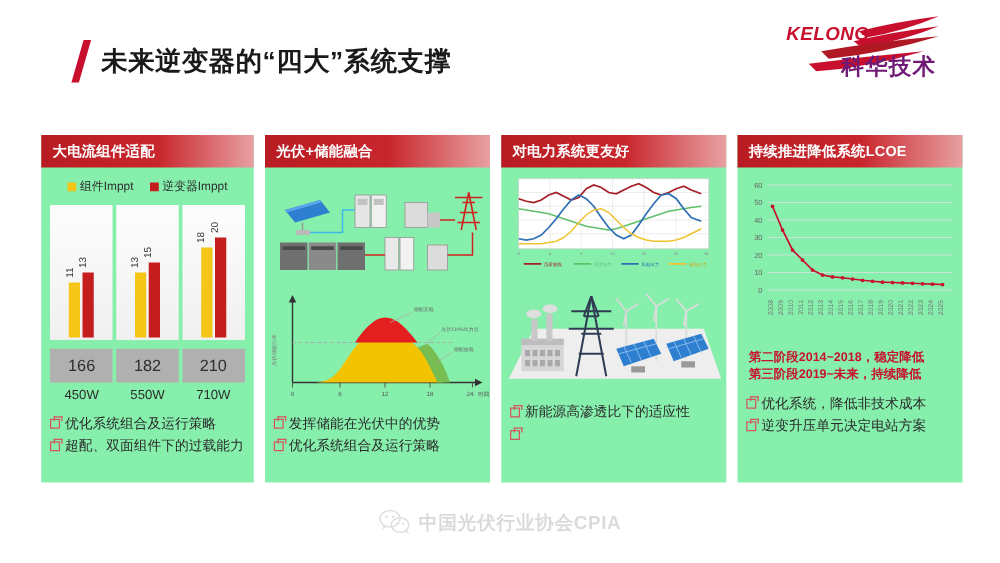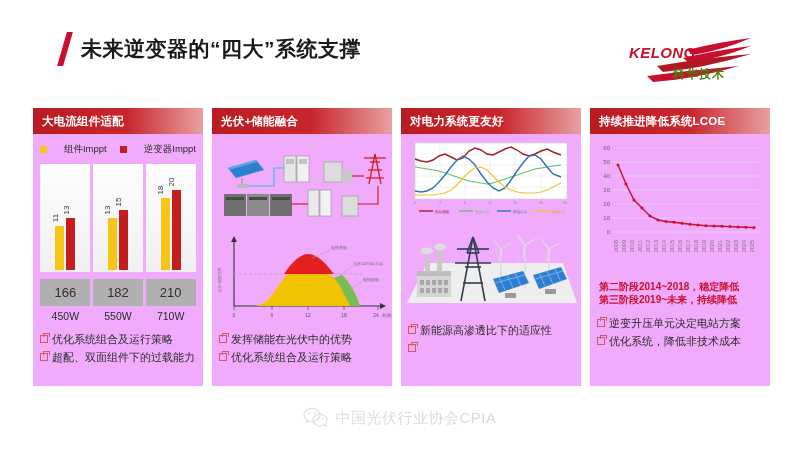--- a/index.html
+++ b/index.html
@@ -16,62 +16,62 @@
   .title-bar { position: absolute; left: 62px; top: 32px; display: flex; align-items: center; }
   .title-slash {
     width: 6px; height: 34px; background: #c8102e;
     transform: skewX(-16deg); margin-right: 13px;
   }
   .title-text {
     font-size: 21px; font-weight: bold; color: #1a1a1a;
     letter-spacing: 0.5px; white-space: nowrap;
   }
 
-  .logo { position: absolute; right: 18px; top: 36px; width: 128px; height: 52px; }
+  .logo { position: absolute; right: 18px; top: 11px; width: 128px; height: 52px; }
   .logo-kelong {
     position: absolute; left: 2px; top: 8px;
     font-size: 15px; font-weight: bold; font-style: italic;
     color: #c8102e; letter-spacing: 0.4px;
   }
   .logo-cn {
     position: absolute; left: 46px; top: 30px;
-    font-size: 12px; font-weight: bold; color: #4d7c0f;
+    font-size: 18px; font-weight: bold; color: #701a75;
     letter-spacing: 1px;
   }
   .logo-swoosh { position: absolute; left: 0; top: 0; }
 
   
   .panels {
     position: absolute; left: 33px; top: 108px;
     width: 737px; height: 278px;
     display: flex; gap: 9px;
   }
   .panel {
     width: 180px; height: 278px;
-    background: #f0abfc;
+    background: #86efac;
     display: flex; flex-direction: column;
     position: relative;
   }
   .panel-header {
     height: 26px;
     background: linear-gradient(to right, #b81c22 0%, #c8262c 55%, #e8a0a2 100%);
     display: flex; align-items: center;
   }
   .panel-header-text {
     color: #ffffff; font-size: 11.5px; font-weight: bold;
     padding-left: 9px; white-space: nowrap; letter-spacing: 0.2px;
   }
   .panel-body { flex: 1; position: relative; overflow: hidden; }
 
   
   .legend1 {
     display: flex; justify-content: center; gap: 13px;
     margin-top: 9px;
   }
-  .legend1-item { display: flex; align-items: center; gap: 17px; }
+  .legend1-item { display: flex; align-items: center; gap: 3px; }
   .legend1-swatch { width: 7px; height: 7px; }
   .legend1-label { font-size: 9.5px; color: #2b2b2b; white-space: nowrap; }
 
   .bargroups {
     display: flex; justify-content: space-around;
     align-items: flex-end;
     margin-top: 8px; padding: 0 6px;
     height: 108px;
   }
   .bargroup { width: 50px; height: 108px; position: relative;
@@ -124,21 +124,21 @@
   .p4-notes { padding: 2px 0 0 9px; }
   .p4-note {
     font-size: 10px; font-weight: bold; color: #c8102e;
     line-height: 1.32; white-space: nowrap;
   }
 
   
   .footer {
     position: absolute; left: 0; top: 398px; width: 800px; height: 40px;
     display: flex; align-items: center; justify-content: center;
-    gap: 6px; opacity: 0.30;
+    gap: 6px; opacity: 0.30; font-weight: bold;
   }
   .footer-text { font-size: 15px; color: #888888; letter-spacing: 0.5px; }
 </style>
 </head>
 <body>
 
 <div class="header">
   <div class="title-bar">
     <div class="title-slash"></div>
     <div class="title-text">未来逆变器的“四大”系统支撑</div>
@@ -560,25 +560,25 @@
       </div>
 
       <div class="p4-notes">
         <div class="p4-note">第二阶段2014~2018，稳定降低</div>
         <div class="p4-note">第三阶段2019~未来，持续降低</div>
       </div>
 
       <div class="bullets">
         <div class="bullet">
           <span class="bullet-mark"></span>
+          <span class="bullet-text">优化系统，降低非技术成本</span>
+        </div>
+        <div class="bullet">
+          <span class="bullet-mark"></span>
           <span class="bullet-text">逆变升压单元决定电站方案</span>
-        </div>
-        <div class="bullet">
-          <span class="bullet-mark"></span>
-          <span class="bullet-text">优化系统，降低非技术成本</span>
         </div>
       </div>
     </div>
   </div>
 
 </div>
 
 <div class="footer">
   <svg width="26" height="22" viewBox="0 0 26 22">
     <ellipse cx="9" cy="8" rx="8" ry="6.6" fill="none" stroke="#9a9a9a" stroke-width="1.2"></ellipse>

